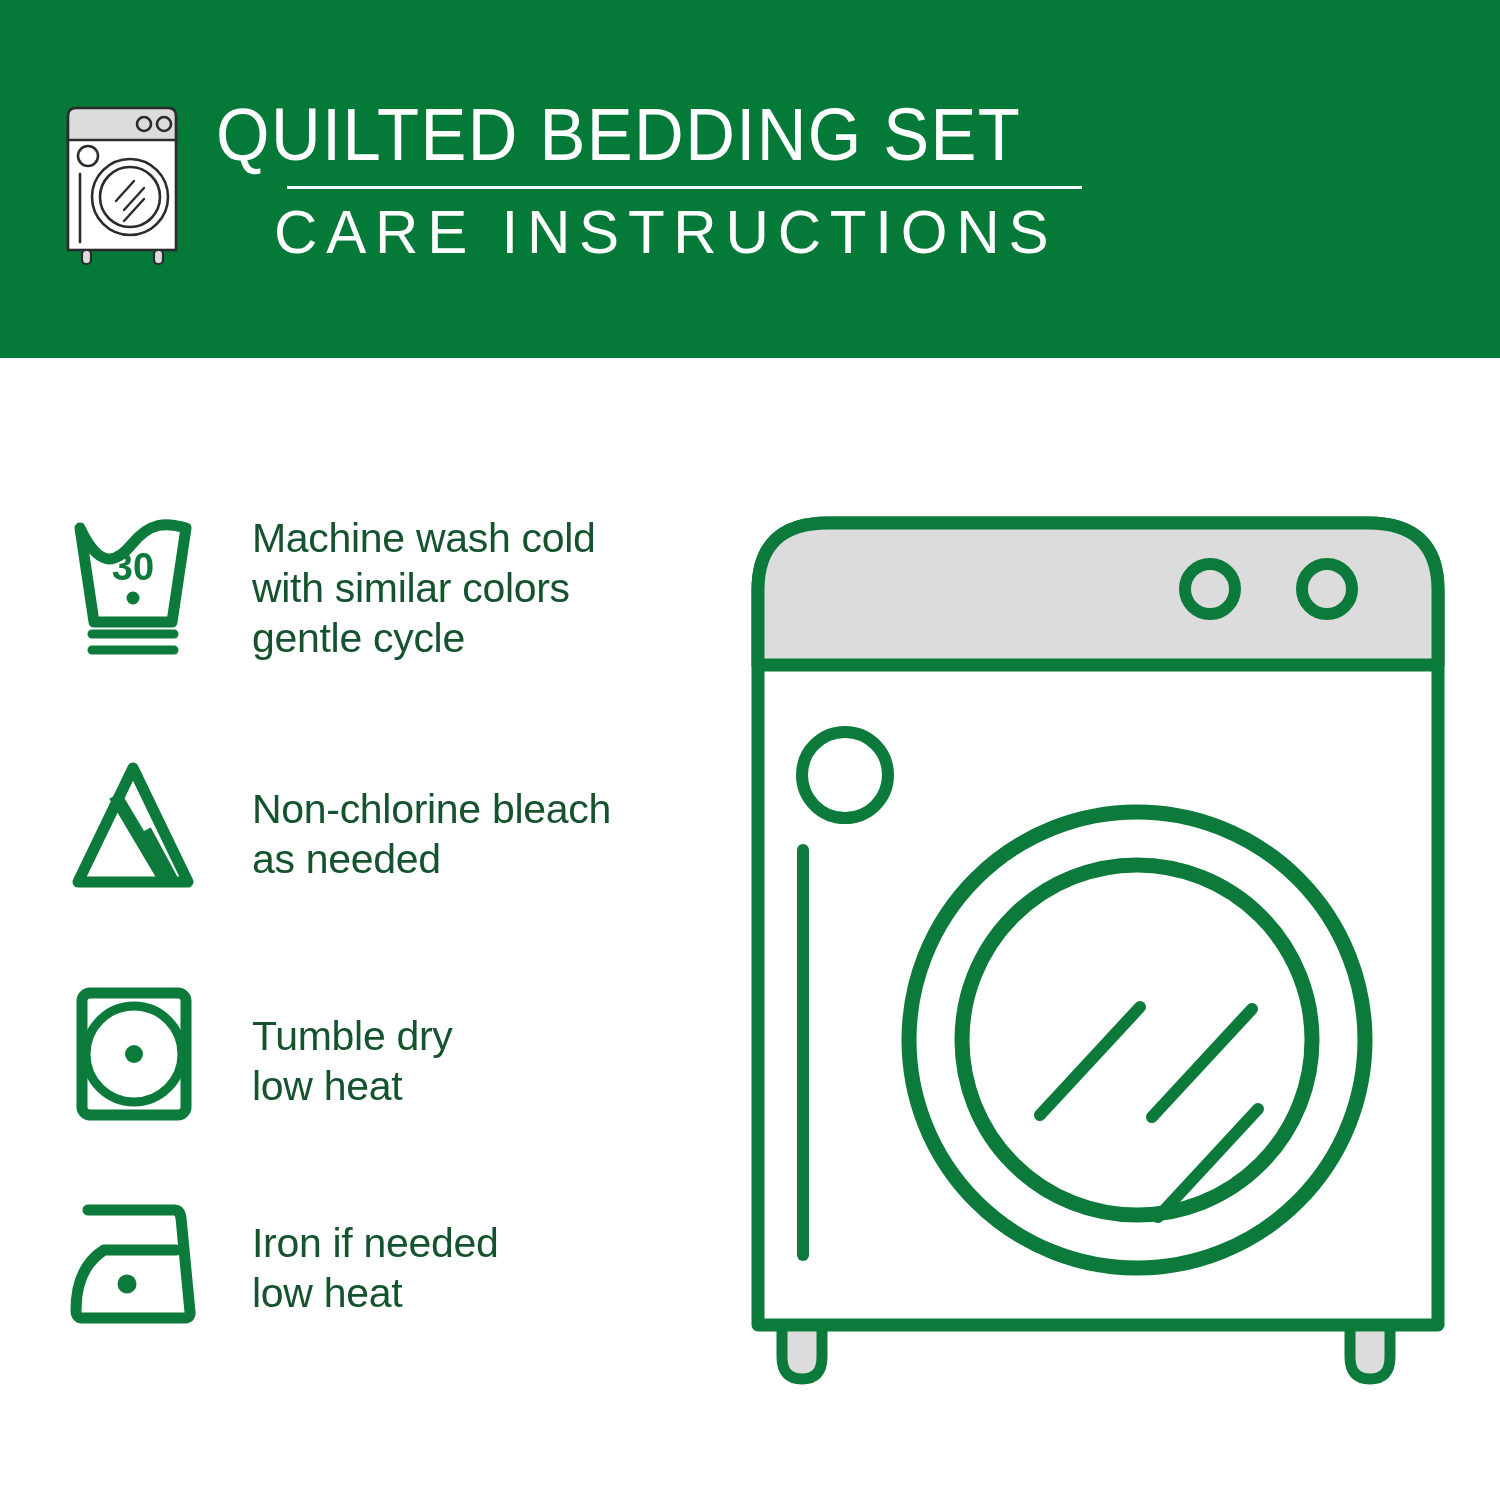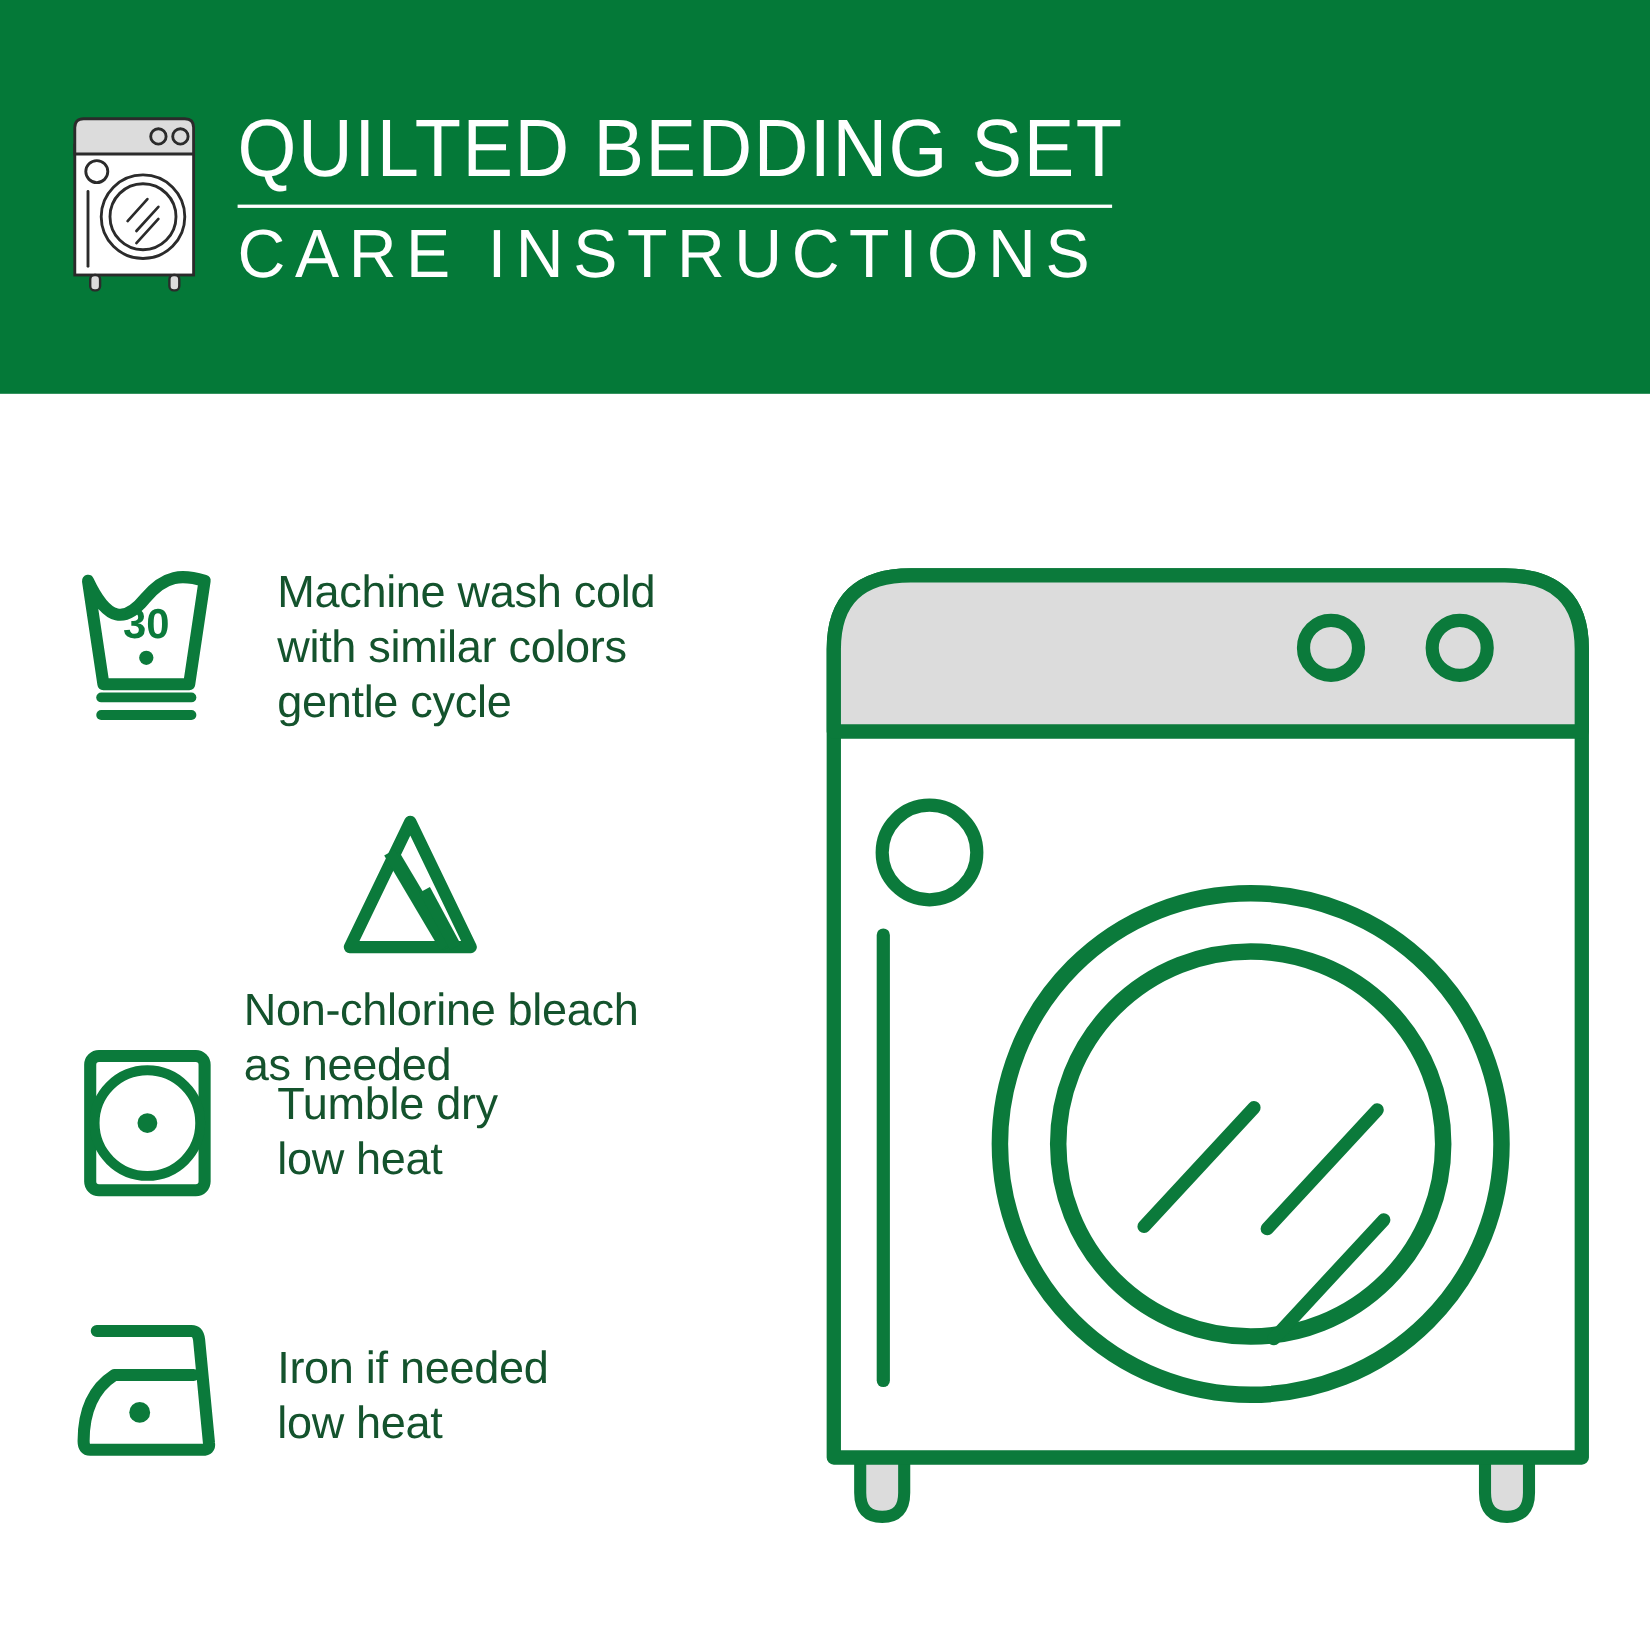--- a/index.html
+++ b/index.html
@@ -34,21 +34,21 @@
   #header-machine-icon {
     width: 130px;
     height: 168px;
     flex: 0 0 auto;
     margin-top: 4px;
   }
   #header-text-block {
     margin-left: 24px;
     display: flex;
     flex-direction: column;
-    align-items: flex-start;
+    align-items: flex-end;
   }
   #header-title {
     color: #ffffff;
     font-size: 74px;
     line-height: 78px;
     font-weight: 300;
     letter-spacing: 1.5px;
     font-family: "Liberation Sans Narrow", "Liberation Sans", sans-serif;
     transform: scaleX(0.93);
     transform-origin: left center;
@@ -99,22 +99,22 @@
     margin-left: 22px;
     color: #14532d;
     font-size: 41px;
     line-height: 50px;
     font-weight: 400;
     letter-spacing: -0.3px;
     white-space: pre-line;
   }
 
   #care-row-0 { top: 150px; }
-  #care-row-1 { top: 375px; flex-direction: column; }
-  #care-row-2 { top: 590px; }
+  #care-row-1 { top: 396px; }
+  #care-row-2 { top: 623px; }
   #care-row-3 { top: 830px; }
 
   
   #machine-illustration {
     position: absolute;
     left: 740px;
     top: 495px;
     width: 720px;
     height: 935px;
   }

